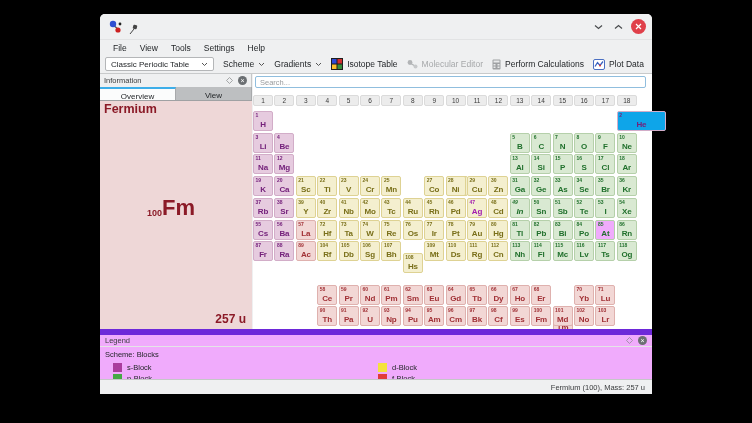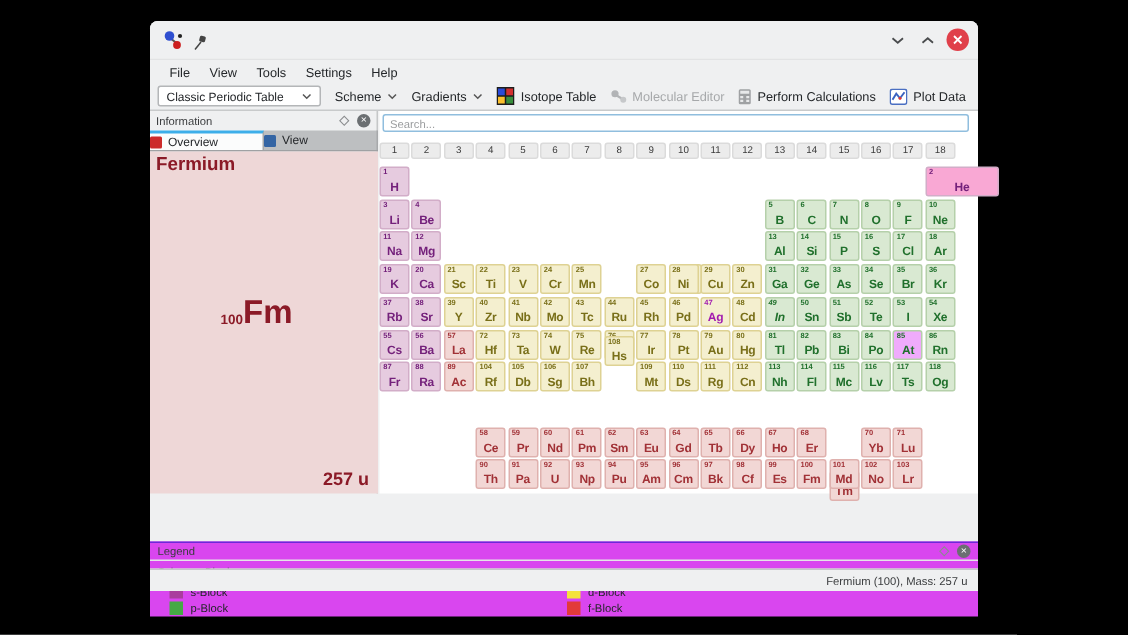--- a/index.html
+++ b/index.html
@@ -40,22 +40,22 @@
   .info-panel { position:absolute; left:0; top:60px; width:152px; height:255px;
                 background:#eff0f1; border-right:1px solid #c5c7c8; }
   .panel-header { height:13px; display:flex; align-items:center; font-size:7.5px;
                   color:#3a3c3e; padding:0 4px; }
   .panel-header .spacer { flex:1; }
   .float-icon { width:7px; height:7px; border:1px solid #8a8c8e; transform:rotate(45deg) scale(.7); }
   .dockclose-icon { width:9px; height:9px; border-radius:50%; background:#6b6f72; color:#fff;
                     font-size:7px; line-height:9px; text-align:center; margin-left:5px; }
   .tabs { position:absolute; left:0; top:13px; width:152px; height:14px; display:flex;
           border-bottom:1px solid #9fa1a3; }
-  .tab { width:76px; display:flex; align-items:center; gap:4px;
-         font-size:8px; color:#232629; background:#bdbfc1; border-right:1px solid #a7a9ab; }
+  .tab { width:76px; display:flex; align-items:center; justify-content:center; gap:4px;
+         font-size:8px; color:#232629; background:#bdbfc1; border-right:1px solid #a7a9ab;flex-direction:column; }
   .tab.active { background:#fbfcfc; border-top:2px solid #3daee9; }
   .tab-ico { width:8px; height:8px; border-radius:1px; display:inline-block; }
   .info-content { position:absolute; left:0; top:27px; width:152px; height:228px;
                   background:#eed7d7; overflow:hidden; }
   .element-name { position:absolute; left:4px; top:1px; font-size:12.5px; font-weight:bold;
                   color:#8b1a27; }
   .element-display { position:absolute; left:47px; top:96px; display:flex; align-items:flex-end;
                      color:#8b1a27; }
   .nucleons { font-size:9px; font-weight:bold; margin-bottom:1px; }
   .bigsym { font-size:22px; font-weight:bold; line-height:1; }
@@ -72,21 +72,21 @@
   .gh { position:absolute; top:0; width:20px; height:11px; background:#ececec;
         border:1px solid #dbdbdb; border-radius:2px; font-size:6.5px; color:#3a3a3a;
         text-align:center; line-height:9px; }
   .el { position:absolute; width:20px; height:20px; border-radius:2px; border:1px solid; }
   .el .num { position:absolute; top:0px; left:1.5px; font-size:5px; font-weight:bold; }
   .el .sym { position:absolute; bottom:1px; left:0; right:0; text-align:center;
              font-size:8px; font-weight:bold; letter-spacing:-0.2px; }
 
   
   .legend-panel { position:absolute; left:0; top:315px; width:552px; height:50px;
-                  background:#d946ef; border-top:1px solid #6d28d9;margin-top:32px; }
+                  background:#f0abfc; border-top:6px solid #6d28d9; }
   .legend-panel .panel-header { padding:0 5px; height:12px; border-bottom:1px solid #e4e5e6; }
   .scheme-label { position:absolute; left:5px; top:15px; font-size:7.5px; color:#232629; }
   .legend-items { position:absolute; left:0; top:0; width:552px; height:50px; }
   .legend-item { position:absolute; display:flex; align-items:center; gap:5px;
                  font-size:7.5px; color:#232629; }
   .swatch { width:9px; height:9px; display:inline-block; }
 
   
   .statusbar { position:absolute; left:0; top:365px; width:552px; height:15px;
                border-top:1px solid #c5c7c8; background:#eff0f1; display:flex;
@@ -251,21 +251,21 @@
         <div class="gh" style="left: 256.8px;">13</div>
         <div class="gh" style="left: 278.2px;">14</div>
         <div class="gh" style="left: 299.6px;">15</div>
         <div class="gh" style="left: 321px;">16</div>
         <div class="gh" style="left: 342.4px;">17</div>
         <div class="gh" style="left: 363.8px;">18</div>
         <div class="el" style="left: 0px; top: 16px; background: rgb(230, 203, 223); border-color: rgb(210, 173, 200); color: rgb(116, 33, 123);">
           <span class="num">1</span>
           <span class="sym">H</span>
         </div>
-        <div class="el" style="left: 363.8px; top: 16px; background: #f9a8d4; border-color: rgb(210, 173, 200); color: rgb(116, 33, 123); padding-left: 47px;">
+        <div class="el" style="left: 363.8px; top: 16px; background: #0ea5e9; border-color: rgb(210, 173, 200); color: rgb(116, 33, 123); padding-left: 47px;">
           <span class="num">2</span>
           <span class="sym">He</span>
         </div>
         <div class="el" style="left: 0px; top: 37.7px; background: rgb(230, 203, 223); border-color: rgb(210, 173, 200); color: rgb(116, 33, 123);">
           <span class="num">3</span>
           <span class="sym">Li</span>
         </div>
         <div class="el" style="left: 21.4px; top: 37.7px; background: rgb(230, 203, 223); border-color: rgb(210, 173, 200); color: rgb(116, 33, 123);">
           <span class="num">4</span>
           <span class="sym">Be</span>
@@ -563,21 +563,21 @@
           <span class="sym">Db</span>
         </div>
         <div class="el" style="left: 107px; top: 146.2px; background: rgb(244, 239, 207); border-color: rgb(222, 210, 147); color: rgb(121, 111, 25);">
           <span class="num">106</span>
           <span class="sym">Sg</span>
         </div>
         <div class="el" style="left: 128.4px; top: 146.2px; background: rgb(244, 239, 207); border-color: rgb(222, 210, 147); color: rgb(121, 111, 25);">
           <span class="num">107</span>
           <span class="sym">Bh</span>
         </div>
-        <div class="el" style="left: 149.8px; top: 129px; background: rgb(244, 239, 207); border-color: rgb(222, 210, 147); color: rgb(121, 111, 25);">
+        <div class="el" style="left: 149.8px; top: 158px; background: rgb(244, 239, 207); border-color: rgb(222, 210, 147); color: rgb(121, 111, 25);">
           <span class="num">108</span>
           <span class="sym">Hs</span>
         </div>
         <div class="el" style="left: 171.2px; top: 146.2px; background: rgb(244, 239, 207); border-color: rgb(222, 210, 147); color: rgb(121, 111, 25);">
           <span class="num">109</span>
           <span class="sym">Mt</span>
         </div>
         <div class="el" style="left: 192.6px; top: 146.2px; background: rgb(244, 239, 207); border-color: rgb(222, 210, 147); color: rgb(121, 111, 25);">
           <span class="num">110</span>
           <span class="sym">Ds</span>

